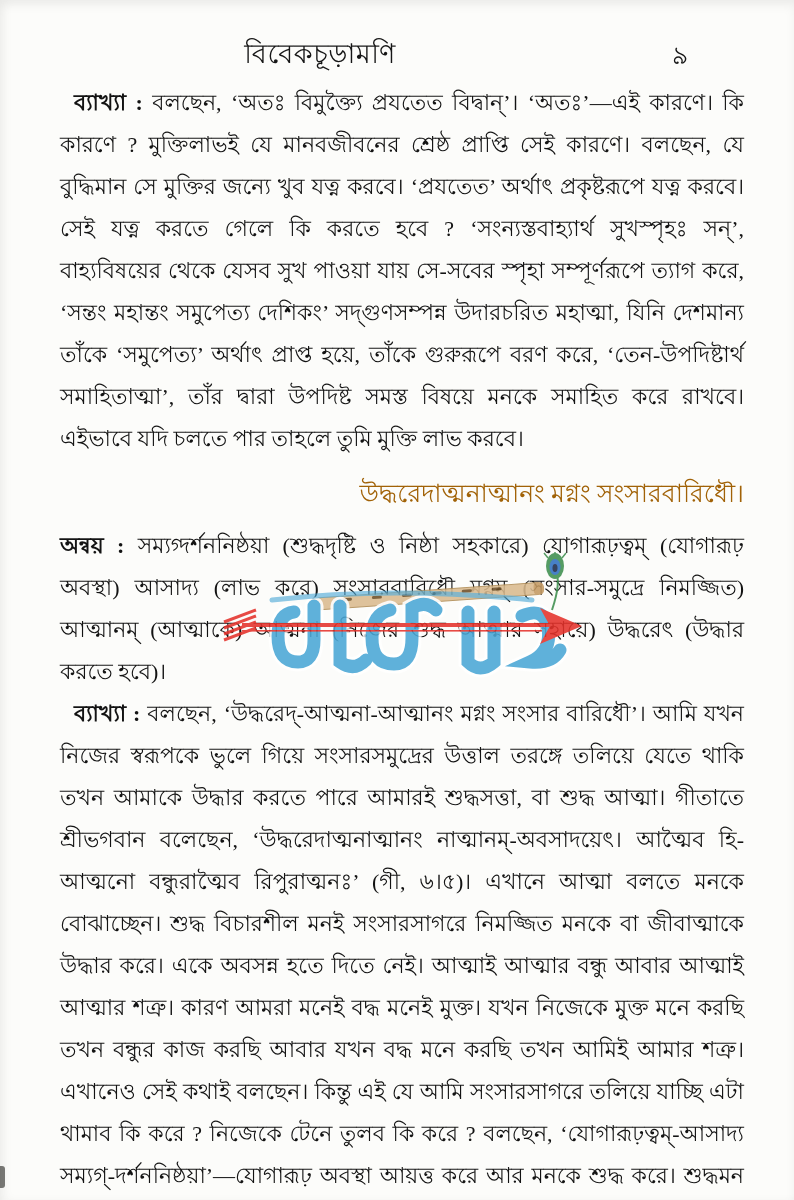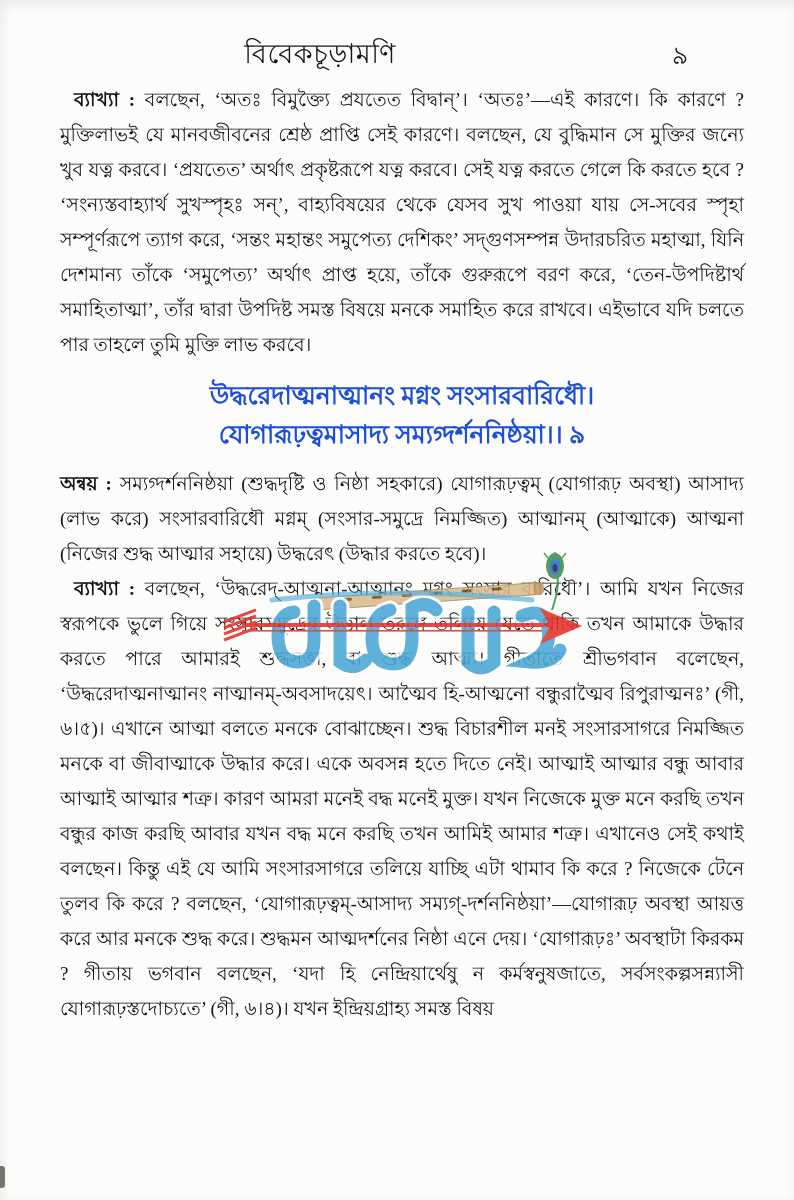--- a/index.html
+++ b/index.html
@@ -30,35 +30,35 @@
   }
   .page-number {
     position: absolute; top: 36px; left: 672px;
     font-size: 25px; color: #161616;
   }
   .content {
     position: absolute; top: 82px; left: 60px; width: 684px;
   }
   p.body {
     margin: 0;
-    font-size: 19px;
-    line-height: 35px;
+    font-size: 22px;
+    line-height: 42px;
     text-align: justify;
     text-justify: inter-word;
     color: #131313;
   }
   p.body.indent { text-indent: 14px; }
   .label { font-weight: 700; }
   .verse {
     margin: 14px 0 12px 0;
-    text-align: center;
-    font-weight: 700;
+    text-align: right;
+    font-weight: 400;
     font-size: 25px;
     line-height: 39px;
-    color: #1d4ed8;
+    color: #a16207;
   }
   .gap-s { margin-top: 16px; }
   .gap-m { margin-top: 19px; }
   
   .watermark {
     position: absolute;
     left: 222px; top: 552px;
     width: 362px; height: 140px;
     opacity: 0.88;
     pointer-events: none;
@@ -80,21 +80,20 @@
 
   <div class="running-head">বিবেকচূড়ামণি</div>
   <div class="page-number">৯</div>
 
   <div class="content">
 
     <p class="body indent"><span class="label">ব্যাখ্যা :</span> <span>বলছেন, ‘অতঃ বিমুক্ত্যৈ প্রযতেত বিদ্বান্’। ‘অতঃ’—এই কারণে। কি কারণে ? মুক্তিলাভই যে মানবজীবনের শ্রেষ্ঠ প্রাপ্তি সেই কারণে। বলছেন, যে বুদ্ধিমান সে মুক্তির জন্যে খুব যত্ন করবে। ‘প্রযতেত’ অর্থাৎ প্রকৃষ্টরূপে যত্ন করবে। সেই যত্ন করতে গেলে কি করতে হবে ? ‘সংন্যস্তবাহ্যার্থ সুখস্পৃহঃ সন্’, বাহ্যবিষয়ের থেকে যেসব সুখ পাওয়া যায় সে-সবের স্পৃহা সম্পূর্ণরূপে ত্যাগ করে, ‘সন্তং মহান্তং সমুপেত্য দেশিকং’ সদ্গুণসম্পন্ন উদারচরিত মহাত্মা, যিনি দেশমান্য তাঁকে ‘সমুপেত্য’ অর্থাৎ প্রাপ্ত হয়ে, তাঁকে  গুরুরূপে বরণ করে, ‘তেন-উপদিষ্টার্থ সমাহিতাত্মা’, তাঁর দ্বারা উপদিষ্ট সমস্ত বিষয়ে মনকে সমাহিত করে রাখবে। এইভাবে যদি চলতে পার তাহলে তুমি মুক্তি লাভ করবে।</span></p>
 
     <div class="verse">
       <div>উদ্ধরেদাত্মনাত্মানং মগ্নং সংসারবারিধৌ।</div>
-      <div>যোগারূঢ়ত্বমাসাদ্য সম্যগ্দর্শননিষ্ঠয়া।। ৯</div>
     </div>
 
     <p class="body gap-s"><span class="label">অন্বয় :</span> <span>সম্যগ্দর্শননিষ্ঠয়া (শুদ্ধদৃষ্টি ও নিষ্ঠা সহকারে) যোগারূঢ়ত্বম্ (যোগারূঢ় অবস্থা) আসাদ্য (লাভ করে) সংসারবারিধৌ মগ্নম্ (সংসার-সমুদ্রে নিমজ্জিত) আত্মানম্ (আত্মাকে) আত্মনা (নিজের শুদ্ধ আত্মার সহায়ে) উদ্ধরেৎ (উদ্ধার করতে হবে)।</span></p>
 
 
     <p class="body gap-m indent"><span class="label">ব্যাখ্যা :</span> <span>বলছেন, ‘উদ্ধরেদ্-আত্মনা-আত্মানং মগ্নং সংসার বারিধৌ’। আমি যখন নিজের স্বরূপকে ভুলে গিয়ে সংসারসমুদ্রের উত্তাল তরঙ্গে তলিয়ে যেতে থাকি তখন আমাকে উদ্ধার করতে পারে আমারই শুদ্ধসত্তা, বা শুদ্ধ আত্মা। গীতাতে শ্রীভগবান বলেছেন, ‘উদ্ধরেদাত্মনাত্মানং নাত্মানম্-অবসাদয়েৎ। আত্মৈব হি-আত্মনো বন্ধুরাত্মৈব রিপুরাত্মনঃ’ (গী, ৬।৫)। এখানে আত্মা বলতে মনকে বোঝাচ্ছেন। শুদ্ধ বিচারশীল মনই সংসারসাগরে নিমজ্জিত মনকে বা জীবাত্মাকে উদ্ধার করে। একে অবসন্ন হতে দিতে নেই। আত্মাই আত্মার বন্ধু আবার আত্মাই আত্মার শত্রু। কারণ আমরা মনেই বদ্ধ মনেই মুক্ত। যখন নিজেকে মুক্ত মনে করছি তখন বন্ধুর কাজ করছি আবার যখন বদ্ধ মনে করছি তখন আমিই আমার শত্রু। এখানেও সেই কথাই বলছেন। কিন্তু এই যে আমি সংসারসাগরে তলিয়ে যাচ্ছি এটা থামাব কি করে ? নিজেকে টেনে তুলব কি করে ? বলছেন, ‘যোগারূঢ়ত্বম্-আসাদ্য সম্যগ্-দর্শননিষ্ঠয়া’—যোগারূঢ় অবস্থা আয়ত্ত করে আর মনকে শুদ্ধ করে। শুদ্ধমন আত্মদর্শনের নিষ্ঠা এনে দেয়। ‘যোগারূঢ়ঃ’ অবস্থাটা কিরকম ? গীতায় ভগবান বলছেন, ‘যদা হি নেন্দ্রিয়ার্থেষু ন কর্মস্বনুষজাতে, সর্বসংকল্পসন্ন্যাসী যোগারূঢ়স্তদোচ্যতে’ (গী, ৬।৪)।  যখন ইন্দ্রিয়গ্রাহ্য সমস্ত বিষয়</span></p>
 
   </div>
 
   <div class="watermark">

